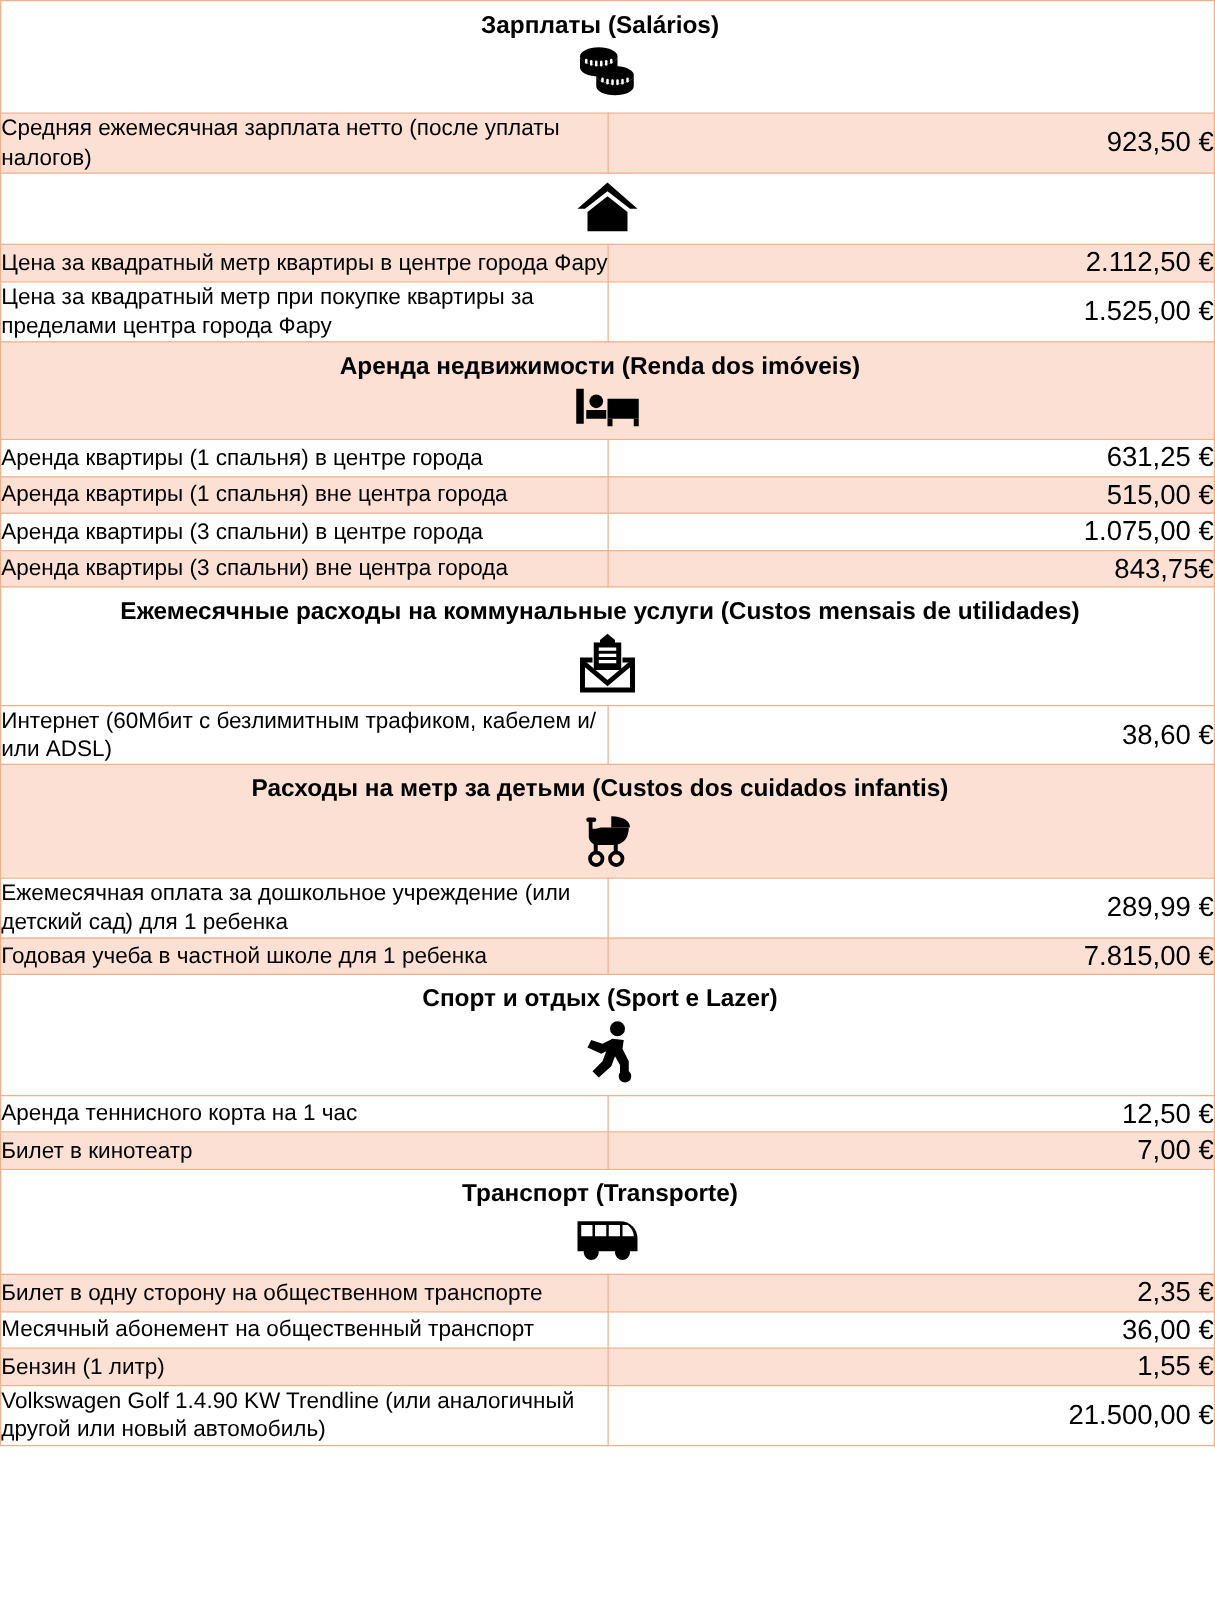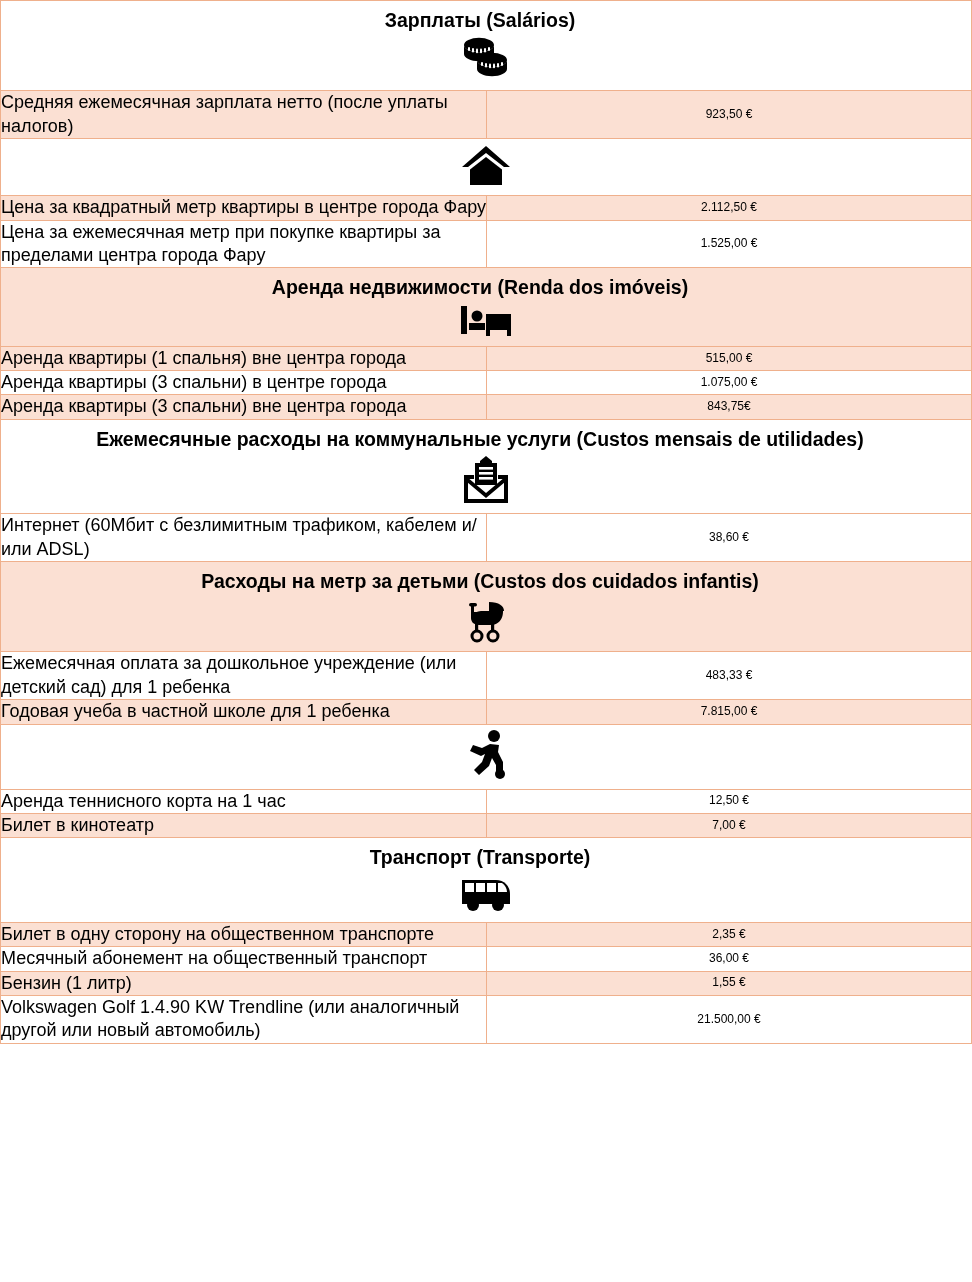--- a/index.html
+++ b/index.html
@@ -33,22 +33,22 @@
     text-align:center;
   }
   .sec-icon svg{display:block;margin:0 auto;}
   .lbl{
     text-align:left;
     font-size:18px;
     line-height:1.30;
     padding:4px 8px;
   }
   .val{
-    text-align:center;
-    font-size:12px;
+    text-align:right;
+    font-size:22px;
     line-height:1.30;
     padding:4px 8px;
   }
   .peach{background:#fbe0d3;}
   .white{background:#ffffff;}
   .col-lbl{width:486px;}
   sup{font-size:11px;vertical-align:super;line-height:0;}
 </style>
 </head>
 <body>
@@ -100,39 +100,43 @@
       <path d="M25 14 L41 26.5 L41 42 L9 42 L9 26.5 Z"></path>
     </svg>
           </div>
         </td>
       </tr>
       <tr>
         <td class="lbl peach">Цена за квадратный метр квартиры в центре города Фару</td>
         <td class="val peach">2.112,50 €</td>
       </tr>
       <tr>
-        <td class="lbl white">Цена за ежемесячная метр при покупке квартиры за пределами центра города Фару</td>
+        <td class="lbl white">Цена за квадратный метр при покупке квартиры за пределами центра города Фару</td>
         <td class="val white">1.525,00 €</td>
       </tr>
       <tr>
         <td colspan="2" class="peach">
           <div class="sec-head">Аренда недвижимости (Renda dos imóveis)</div>
           <div class="sec-icon">
             <svg width="54" height="34" viewBox="0 0 54 34" fill="#000">
       <rect x="2" y="2" width="6" height="28"></rect>
       <circle cx="18" cy="12" r="5.5"></circle>
       <rect x="10" y="19" width="16" height="7"></rect>
       <rect x="27" y="10" width="25" height="16"></rect>
       <rect x="27" y="26" width="4" height="6"></rect>
       <rect x="48" y="26" width="4" height="6"></rect>
     </svg>
           </div>
         </td>
       </tr>
       <tr>
+        <td class="lbl white">Аренда квартиры (1 спальня) в центре города</td>
+        <td class="val white">631,25 €</td>
+      </tr>
+      <tr>
         <td class="lbl peach">Аренда квартиры (1 спальня) вне центра города</td>
         <td class="val peach">515,00 €</td>
       </tr>
       <tr>
         <td class="lbl white">Аренда квартиры (3 спальни) в центре города</td>
         <td class="val white">1.075,00 €</td>
       </tr>
       <tr>
         <td class="lbl peach">Аренда квартиры (3 спальни) вне центра города</td>
         <td class="val peach">843,75€</td>
@@ -176,28 +180,29 @@
         <rect x="30" y="27" width="3.2" height="7"></rect>
       </g>
       <circle cx="16" cy="39" r="5" fill="none" stroke="#000" stroke-width="3"></circle>
       <circle cx="32" cy="39" r="5" fill="none" stroke="#000" stroke-width="3"></circle>
     </svg>
           </div>
         </td>
       </tr>
       <tr>
         <td class="lbl white">Ежемесячная оплата за дошкольное учреждение (или детский сад) для 1 ребенка</td>
-        <td class="val white">483,33 €</td>
+        <td class="val white">289,99 €</td>
       </tr>
       <tr>
         <td class="lbl peach">Годовая учеба в частной школе для 1 ребенка</td>
         <td class="val peach">7.815,00 €</td>
       </tr>
       <tr>
         <td colspan="2" class="white">
+          <div class="sec-head">Спорт и отдых (Sport e Lazer)</div>
           <div class="sec-icon">
             <svg width="48" height="52" viewBox="0 0 48 52" fill="#000">
       <circle cx="32" cy="7" r="6"></circle>
       <path d="M28 15 L20 19 L11 16 L8 22 L19 27 L23 25 L20 33 L12 41 L17 46 L27 37 L30 29 L34 36 L34 46 L41 46 L41 33 L36 23 L37 16 Z"></path>
       <circle cx="38" cy="45" r="5"></circle>
     </svg>
           </div>
         </td>
       </tr>
       <tr>

